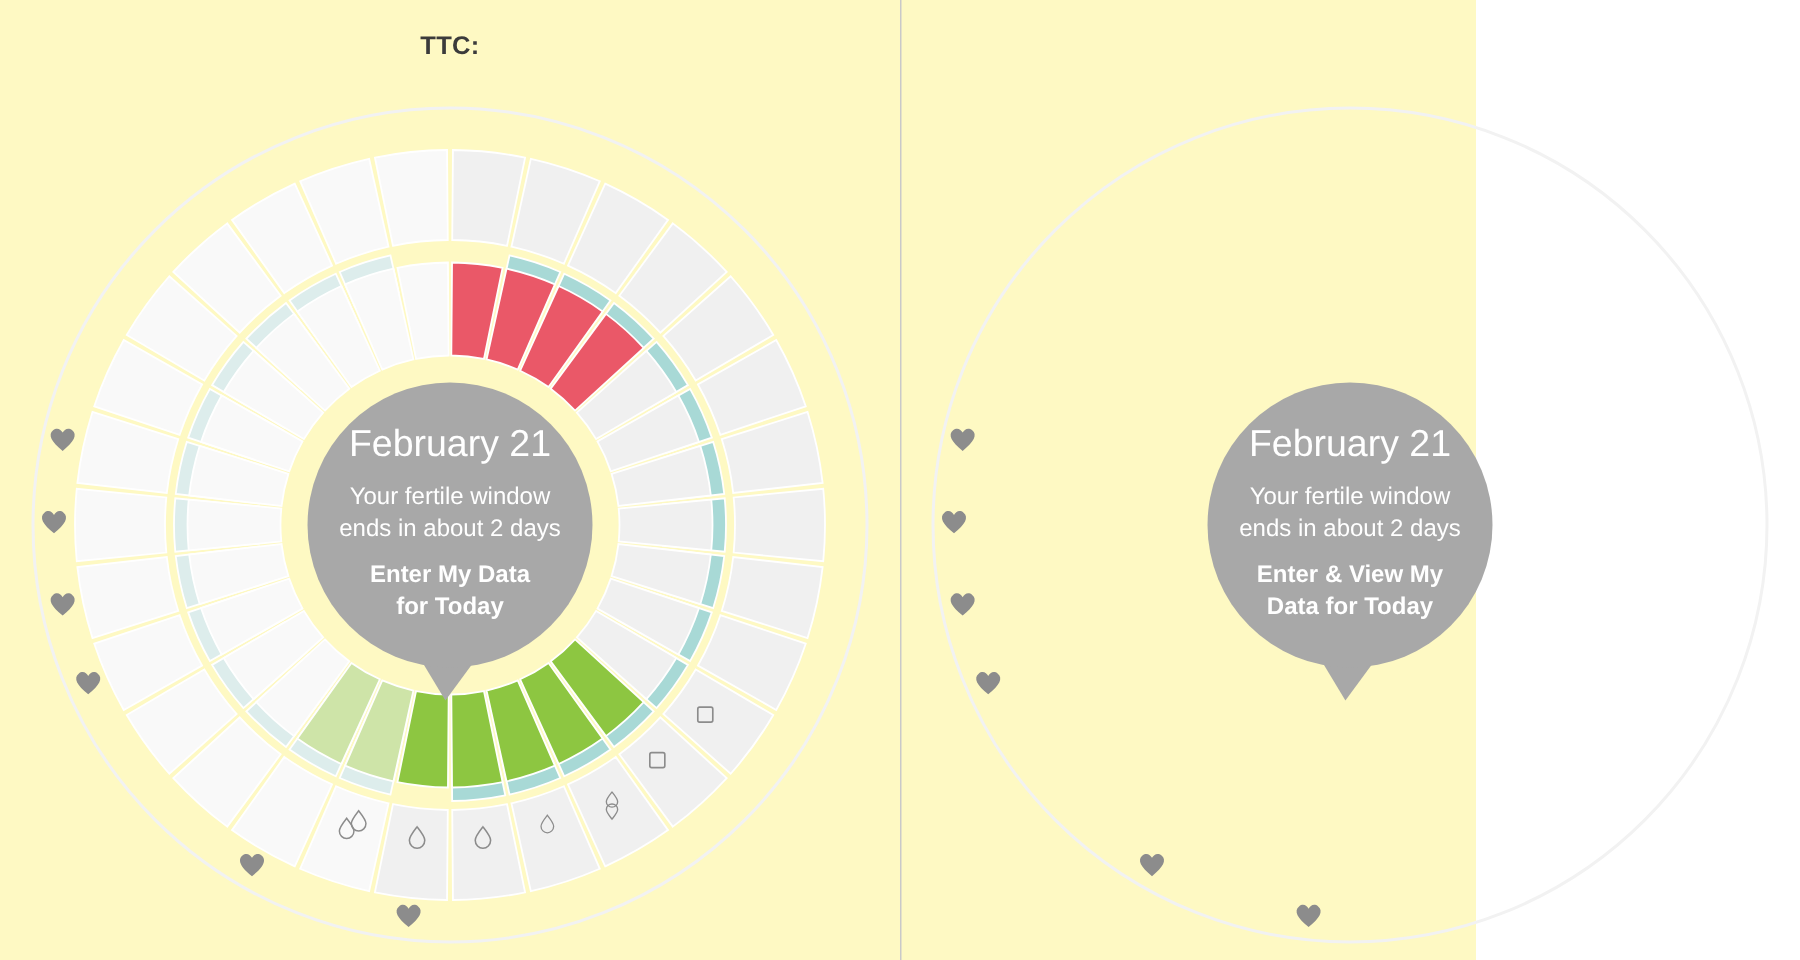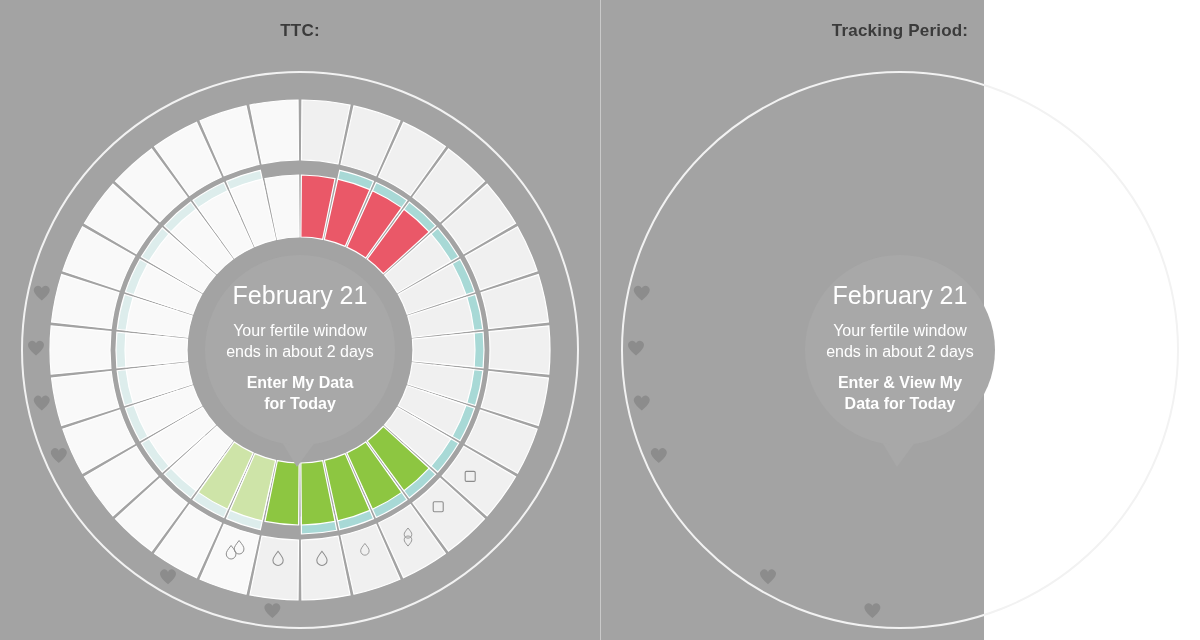--- a/index.html
+++ b/index.html
@@ -11,21 +11,21 @@
   body {
     width: 1200px;
     height: 640px;
     font-family: "Liberation Sans", sans-serif;
     overflow: hidden;
   }
   .stage {
     position: relative;
     width: 984px;
     height: 640px;
-    background: #a3a3a3;
+    background: #fef9c3;
   }
   .panel {
     position: absolute;
     top: 0;
     height: 640px;
     width: 600px;
   }
   .panel.left  { left: 0; }
   .panel.right { left: 600px; }
 
@@ -202,21 +202,20 @@
               <path transform="translate(408,521.0614872174388) scale(0.82)" d="M0,11 C-3.2,7 -4.6,5.4 -4.6,3.2 C-4.6,0.6 -2.5,-1.3 0,-1.3 C2.5,-1.3 4.6,0.6 4.6,3.2 C4.6,5.4 3.2,7 0,11 Z" fill="none" stroke="#8C8C8C" stroke-width="1.1"></path>
             </g>
             <rect x="465.1973047405163" y="455.3996734927106" width="10" height="10" rx="1.2" fill="none" stroke="#8C8C8C" stroke-width="1.1"></rect>
             <rect x="433.21417985264316" y="485.7732135527661" width="10" height="10" rx="1.2" fill="none" stroke="#8C8C8C" stroke-width="1.1"></rect>
           </g>
         </svg>
     </div>
   </div>
 
   <div class="panel right">
-    <div class="panel-title">Tracking Period:</div>
     <div class="wheel-wrap">
       <svg class="wheel" id="wheel-1" viewBox="0 0 600 640">
           <circle cx="300" cy="334" r="278" fill="none" stroke="#F2F2F2" stroke-width="2"></circle>
           <g>
             <path d="M 314.7048397137817 426.84270401594296 L 296.93729704797886 450.9599070221402 L 282.0639544346048 426.27295524408044 Z" fill="#A8A8A8"></path>
             <circle cx="300" cy="334" r="95" fill="#A8A8A8"></circle>
             <text x="300" y="288" class="hub-text hub-date">February 21</text>
             <text x="300" y="320" class="hub-text hub-line">Your fertile window</text>
             <text x="300" y="341" class="hub-text hub-line">ends in about 2 days</text>
             <text x="300" y="372" class="hub-text hub-cta">Enter &amp; View My</text>

